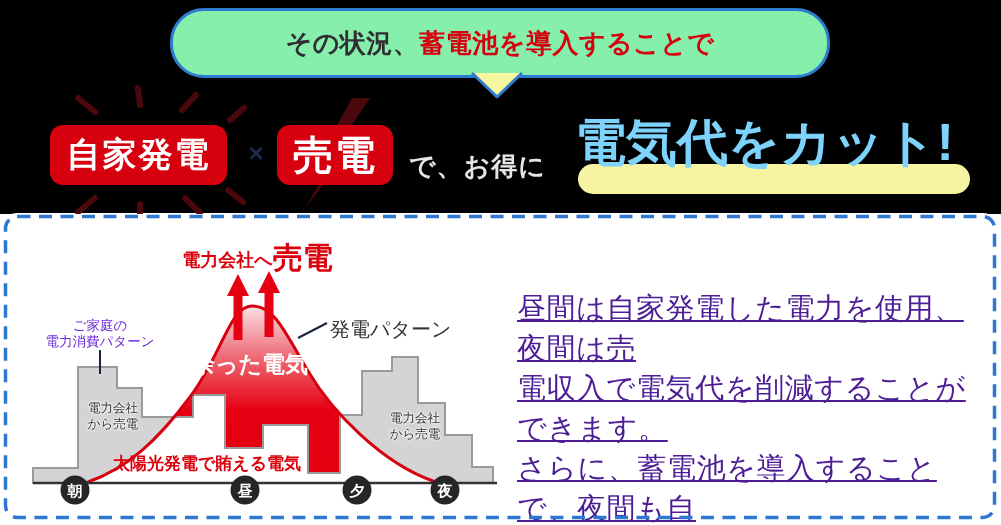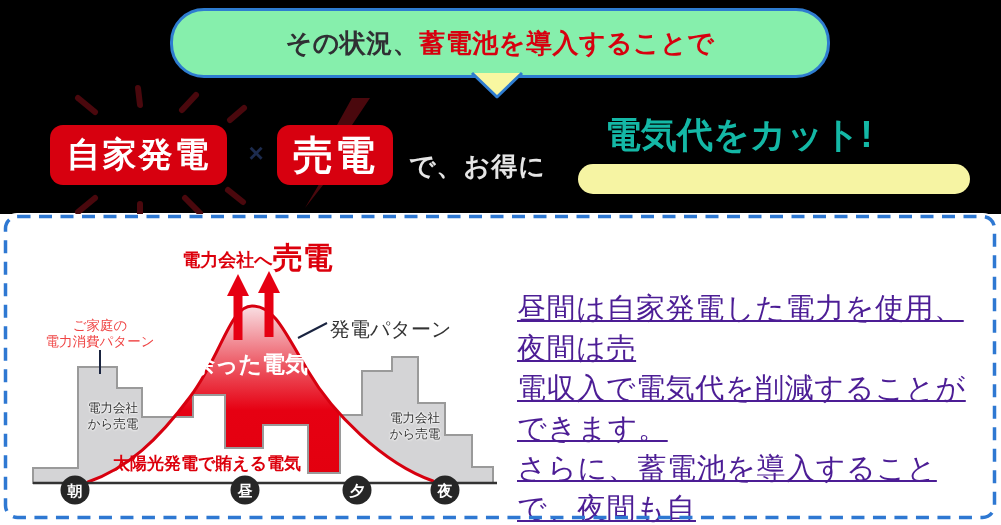--- a/index.html
+++ b/index.html
@@ -16,35 +16,35 @@
          display:flex;align-items:center;justify-content:center;color:#fff;font-weight:bold;z-index:2;}
   .badge1{left:50px;width:177px;font-size:34px;letter-spacing:2px;}
   .badge2{left:277px;width:116px;font-size:40px;letter-spacing:2px;}
   .times-x{position:absolute;left:242px;top:138px;width:28px;text-align:center;
            font-size:26px;font-weight:bold;color:#1c2b4e;z-index:2;}
   .lead{position:absolute;left:409px;top:149px;font-size:26px;font-weight:bold;
         color:#e5e5e5;letter-spacing:1px;z-index:2;}
   .headline-wrap{position:absolute;left:575px;top:114px;z-index:2;}
   .headline-hl{position:absolute;left:3px;top:50px;width:392px;height:30px;border-radius:15px;
                background:#f6f4a3;}
-  .headline{position:relative;font-size:36px;font-weight:bold;color:#14b8a6;letter-spacing:0;
-            line-height:1.15;white-space:nowrap;margin-left:30px;}
+  .headline{position:relative;font-size:51px;font-weight:bold;color:#7dd3fc;letter-spacing:0;
+            line-height:1.15;white-space:nowrap;}
   
   .panel{position:absolute;left:3px;top:213px;width:994px;height:308px;background:#fff;border-radius:14px;}
   .chart-svg{position:absolute;left:0;top:215px;width:505px;height:310px;}
   .frame-svg{position:absolute;left:0;top:0;width:1001px;height:525px;pointer-events:none;z-index:6;}
   .deco-svg{position:absolute;left:0;top:0;width:1001px;height:214px;z-index:1;}
   .lbl{position:absolute;z-index:3;}
   .ml{white-space:pre-line;}
   .sell-title{left:150px;top:243px;width:215px;display:flex;align-items:flex-end;justify-content:center;
               color:#dc000c;font-weight:bold;}
   .sell-title .small{font-size:18px;line-height:1.1;padding-bottom:2px;}
   .sell-title .large{font-size:30px;line-height:1;}
   .consumption-lbl{left:25px;top:318px;width:150px;text-align:center;font-size:13.5px;
-                   line-height:1.2;color:#ef4444;}
+                   line-height:1.2;color:#6d28d9;}
   .generation-lbl{left:330px;top:316px;font-size:20px;color:#333;}
   .surplus-lbl{left:160px;top:349px;width:180px;text-align:center;font-size:23px;
                font-weight:bold;color:#fff;}
   .solar-lbl{left:112px;top:452px;width:190px;text-align:center;font-size:17px;
              font-weight:bold;color:#dc000c;white-space:nowrap;}
   .buy-lbl{width:68px;text-align:center;font-size:12.5px;line-height:1.27;color:#333;
            text-shadow:0 0 3px #fff,0 0 3px #fff,0 0 2px #fff;}
   .buy-left{left:79px;top:401px;}
   .buy-right{left:381px;top:411px;}
   .description{position:absolute;left:517px;top:288px;width:474px;font-size:29px;

